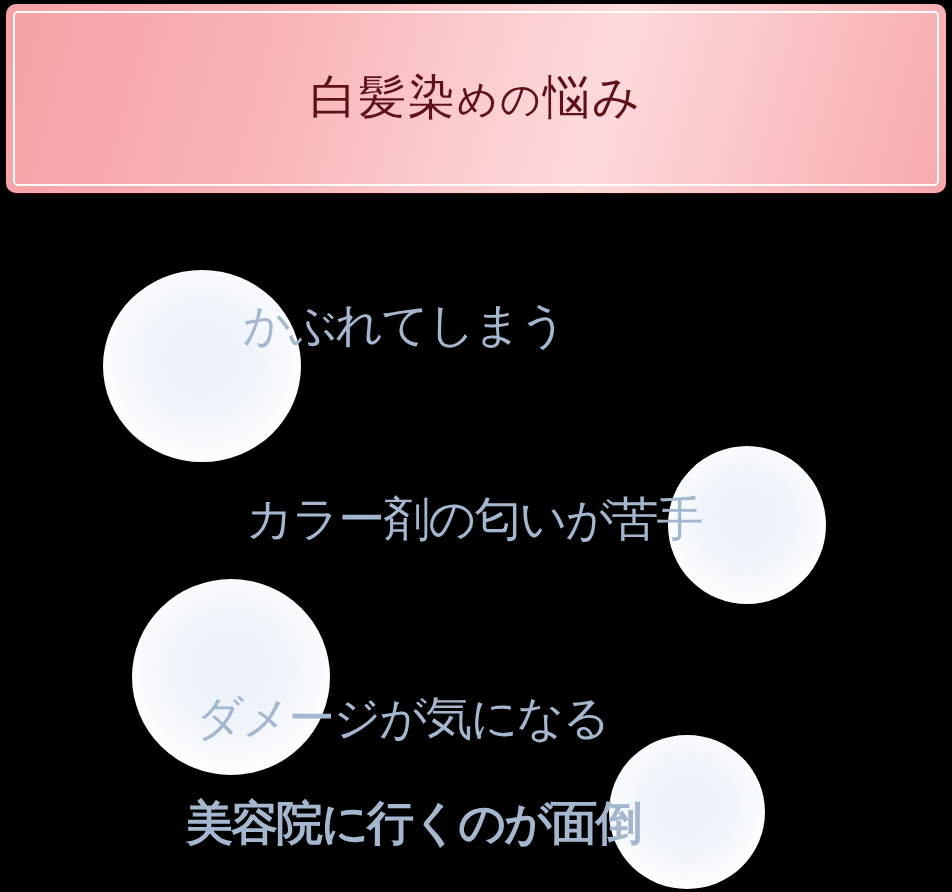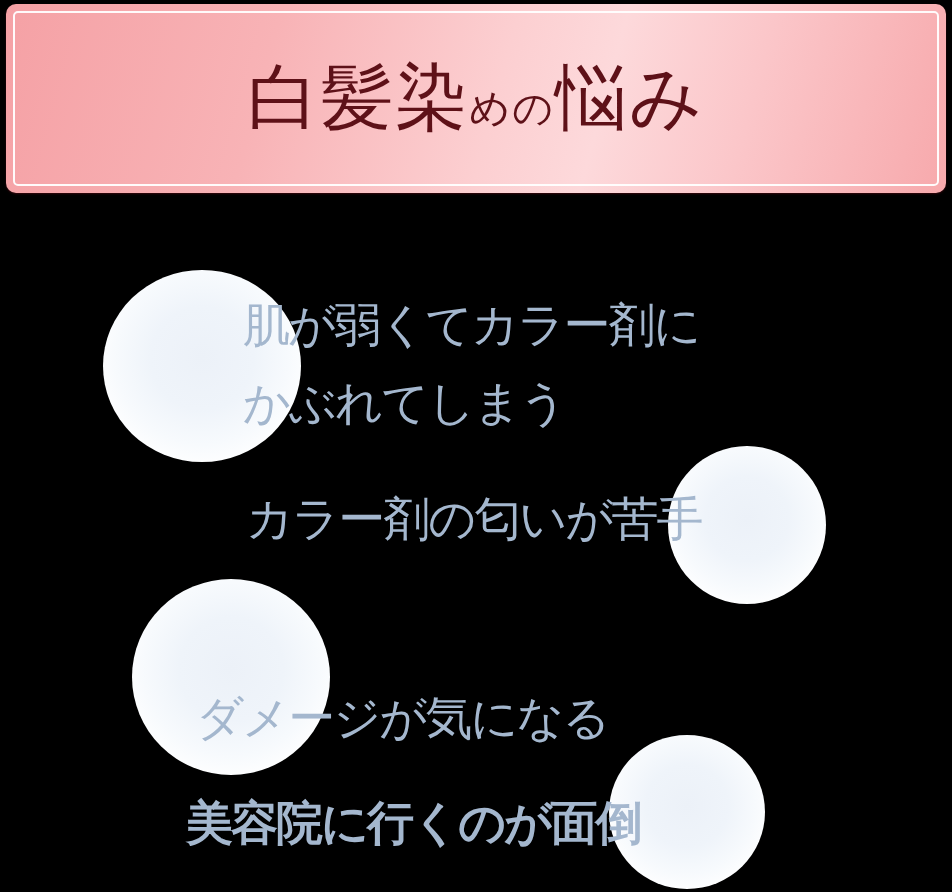--- a/index.html
+++ b/index.html
@@ -46,21 +46,21 @@
   }
   .title {
     margin: 0;
     padding-bottom: 4px;
     font-weight: 400;
     color: #5e1118;
     letter-spacing: 2px;
     white-space: nowrap;
     line-height: 1;
   }
-  .t-lg { font-size: 72px; }
+  .t-lg { font-size: 47px; }
   .t-sm { font-size: 40px; }
 
   
   .bubble {
     position: absolute;
     border-radius: 50%;
     z-index: 1;
     background: radial-gradient(circle at 50% 46%,
       #ecf1f8 0%,
       #eff4fa 36%,
@@ -101,21 +101,20 @@
   </header>
 
   <main>
 
     <div class="bubble bubble-1"></div>
     <div class="bubble bubble-2"></div>
     <div class="bubble bubble-3"></div>
     <div class="bubble bubble-4"></div>
 
     <div class="worry worry-1">
-      <div>肌が弱くてカラー剤に</div>
       <div>かぶれてしまう</div>
     </div>
 
     <div class="worry worry-2">
       <div>カラー剤の匂いが苦手</div>
     </div>
 
     <div class="worry worry-3">
       <div>ダメージが気になる</div>
     </div>

